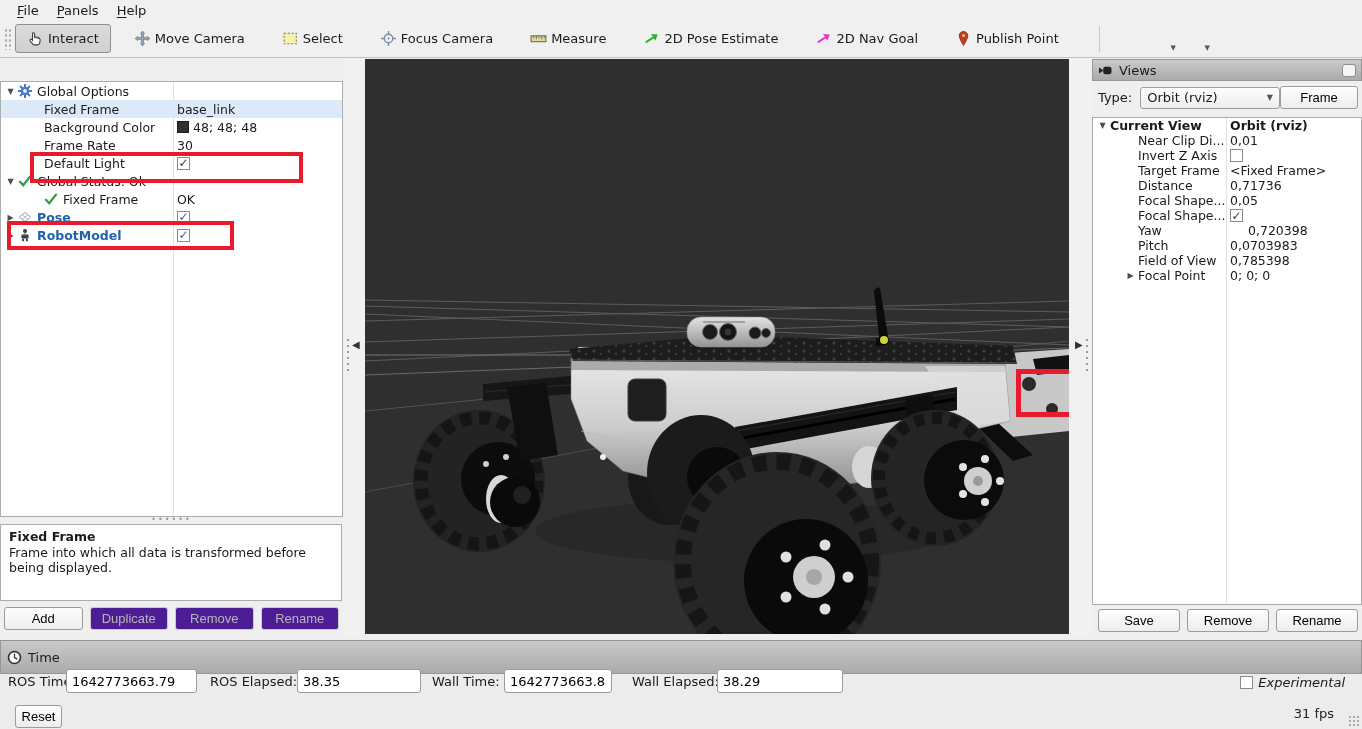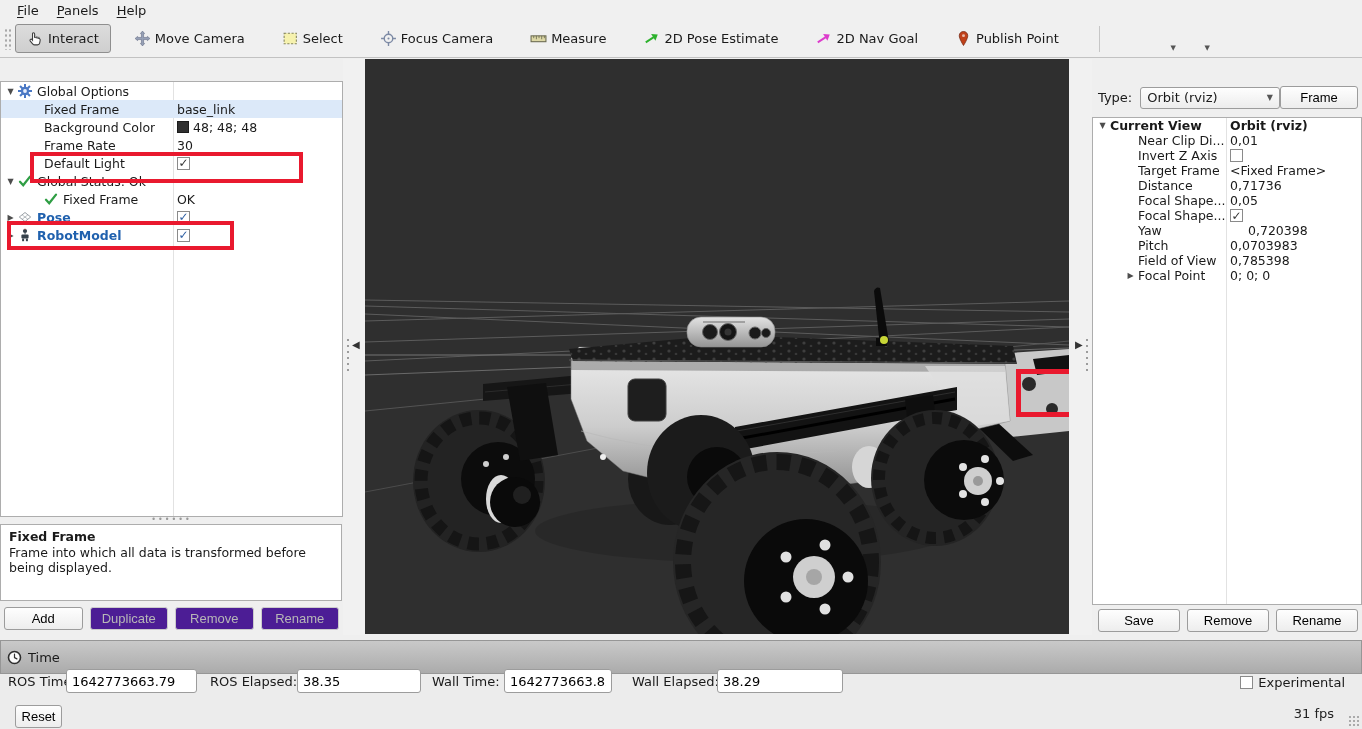--- a/index.html
+++ b/index.html
@@ -88,21 +88,21 @@
   #type-combo .caret { margin-left:auto; font-size:8px; color:#555; }
   #zero-btn { margin-left:auto; width:78px; flex:none; }
   
   #time-panel { position:absolute; top:640px; left:0; right:0; height:89px; background:#ececec; }
   #time-title { height:23px; background:linear-gradient(#c9c9c9,#ababab); border:1px solid #969696;
     display:flex; align-items:center; gap:6px; padding:16px 6px; }
   .tfield-label { position:absolute; top:34px; font-size:13px; }
   .tfield-input { position:absolute; top:29px; height:24px; background:#fff; border:1px solid #9c9c9c;
     border-radius:3px; font:13px "DejaVu Sans",sans-serif; padding:0 5px; }
   #reset-btn { position:absolute; left:5px; top:65px; width:47px; flex:none;margin-left:10px; }
-  #experimental { position:absolute; top:35px; right:17px; display:flex; align-items:center; gap:5px; }
+  #experimental { position:absolute; top:35px; right:17px; display:flex; align-items:center; gap:5px;font-style:italic; }
   #fps { position:absolute; top:66px; right:28px; font-size:13px; color:#222; }
   #corner-grip { position:absolute; right:2px; bottom:2px; width:12px; height:12px;
     background-image:radial-gradient(circle,#aaa 1px,transparent 1.2px); background-size:4px 4px; }
   
   .anno { position:absolute; border:4px solid #e9192e; pointer-events:none; }
   #anno-fixed-frame { left:30px; top:95px; width:273px; height:31px; }
   #anno-robotmodel { left:7px; top:221px; width:227px; height:29px; }
   #anno-sensor { left:651px; top:310px; width:130px; height:48px; border-width:5px; }
   u { text-underline-offset:2px; }
 </style>
@@ -471,20 +471,30 @@
     </svg>
     <div id="anno-sensor" class="anno"></div>
   </div>
 
   <div id="split-right" class="vsplit">
     <span class="arrow">▶</span>
     <span class="dots"></span>
   </div>
 
   <div id="views-panel" class="panel">
+    <div class="panel-title">
+      <span class="pticon">
+          <svg viewBox="0 0 15 15">
+            <path d="M1 4.5l4.4 3-4.4 3z" fill="#222"></path>
+            <rect x="5.2" y="3.8" width="8.3" height="7.4" rx="2.2" fill="#222"></rect>
+          </svg>
+        </span>
+      <span>Views</span>
+      <span class="float-btn"></span>
+    </div>
     <div id="type-row">
       <span>Type:</span>
       <div id="type-combo">
         <span>Orbit (rviz)</span>
         <span class="caret">▼</span>
       </div>
       <button id="zero-btn" class="btn">Frame</button>
     </div>
     <div id="views-tree" class="tree">
       <div class="col-div" style="left:133px"></div>

